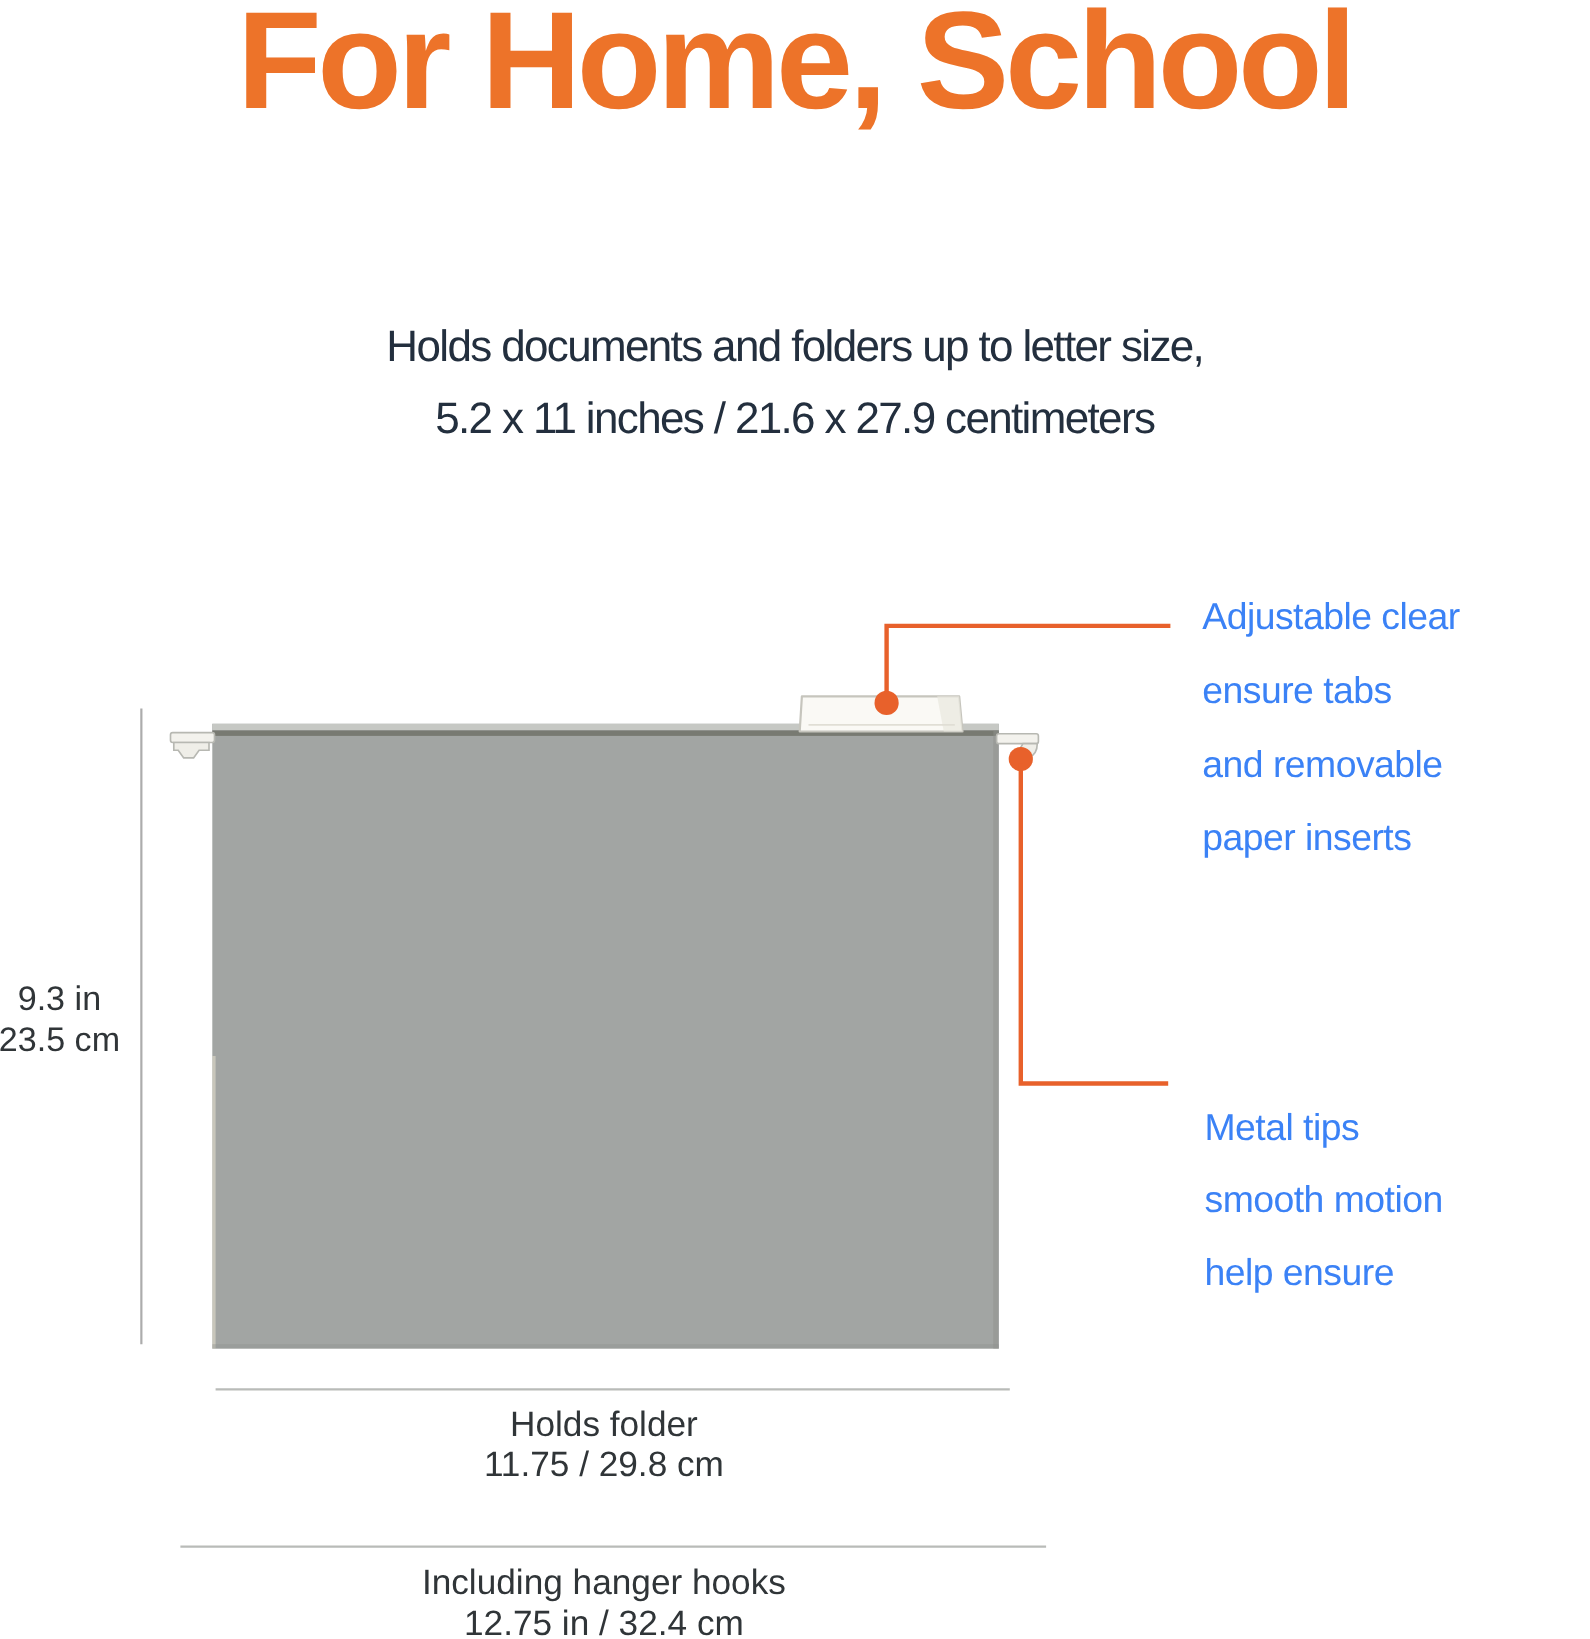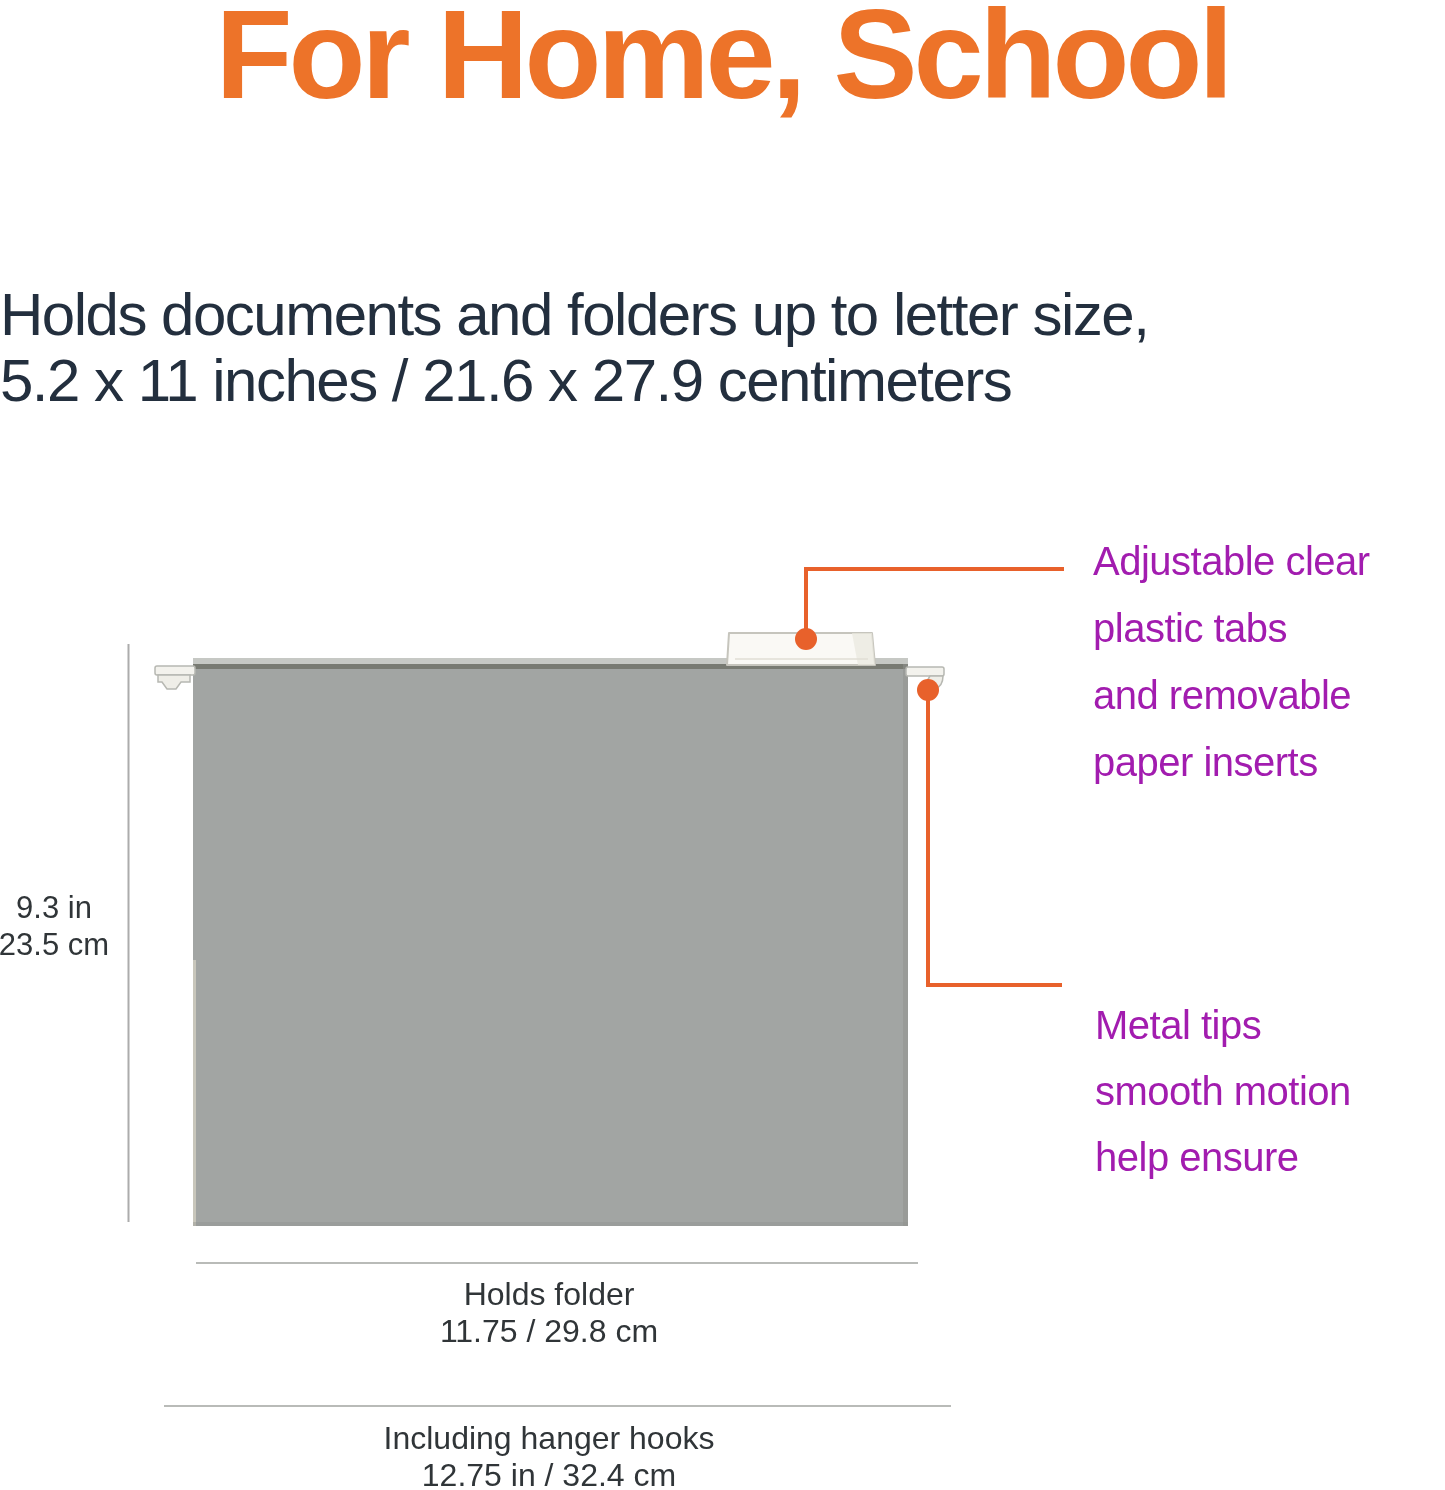--- a/index.html
+++ b/index.html
@@ -16,28 +16,29 @@
     top: -6px; left: 0; right: 0;
     text-align: center;
     font-size: 126px;
     line-height: 122px;
     font-weight: 700;
     letter-spacing: -4px;
     color: #ED7329;
   }
   .subtitle {
     top: 282px; left: 0; right: 0;
-    font-size: 60px;
+    text-align: center;
+    font-size: 40px;
     line-height: 66px;
     letter-spacing: -1.5px;
     color: #232F3E;
   }
   .callout-text {
-    color: #a21caf;
-    font-size: 40px;
+    color: #3b82f6;
+    font-size: 34px;
     letter-spacing: -0.5px;
   }
   .callout-tab-text { left: 1093px; top: 528px; line-height: 67px; }
   .callout-metal-text { left: 1095px; top: 992px; line-height: 66px; }
   .measure-label {
     color: #303538;
     font-size: 32px;
     line-height: 37px;
     text-align: center;
   }
@@ -92,21 +93,21 @@
     <div>For Home, School</div>
   </div>
 
   <div class="abs subtitle">
     <div>Holds documents and folders up to letter size,</div>
     <div>5.2 x 11 inches / 21.6 x 27.9 centimeters</div>
   </div>
 
   <div class="abs callout-text callout-tab-text">
     <div>Adjustable clear</div>
-    <div>plastic tabs</div>
+    <div>ensure tabs</div>
     <div>and removable</div>
     <div>paper inserts</div>
   </div>
 
   <div class="abs callout-text callout-metal-text">
     <div>Metal tips</div>
     <div>smooth motion</div>
     <div>help ensure</div>
   </div>
 

